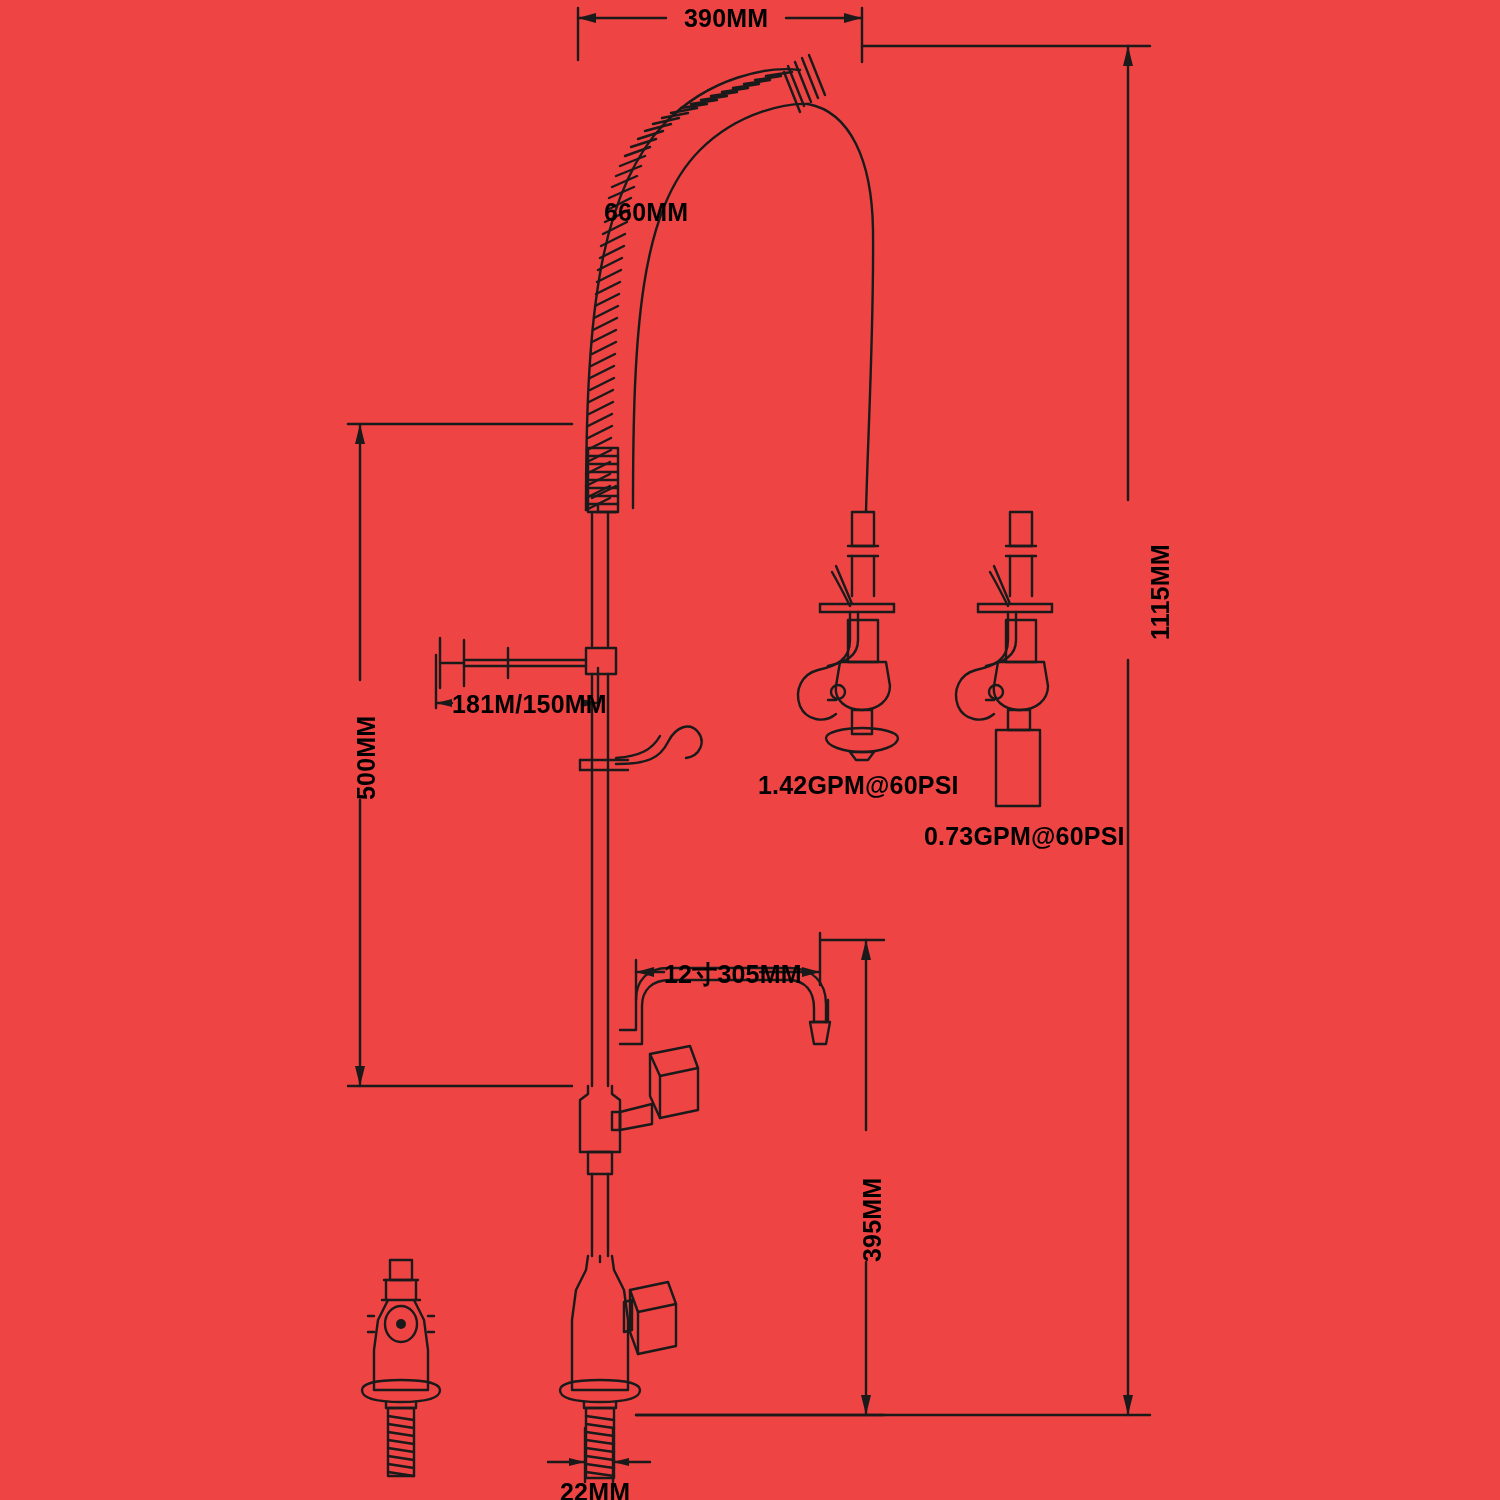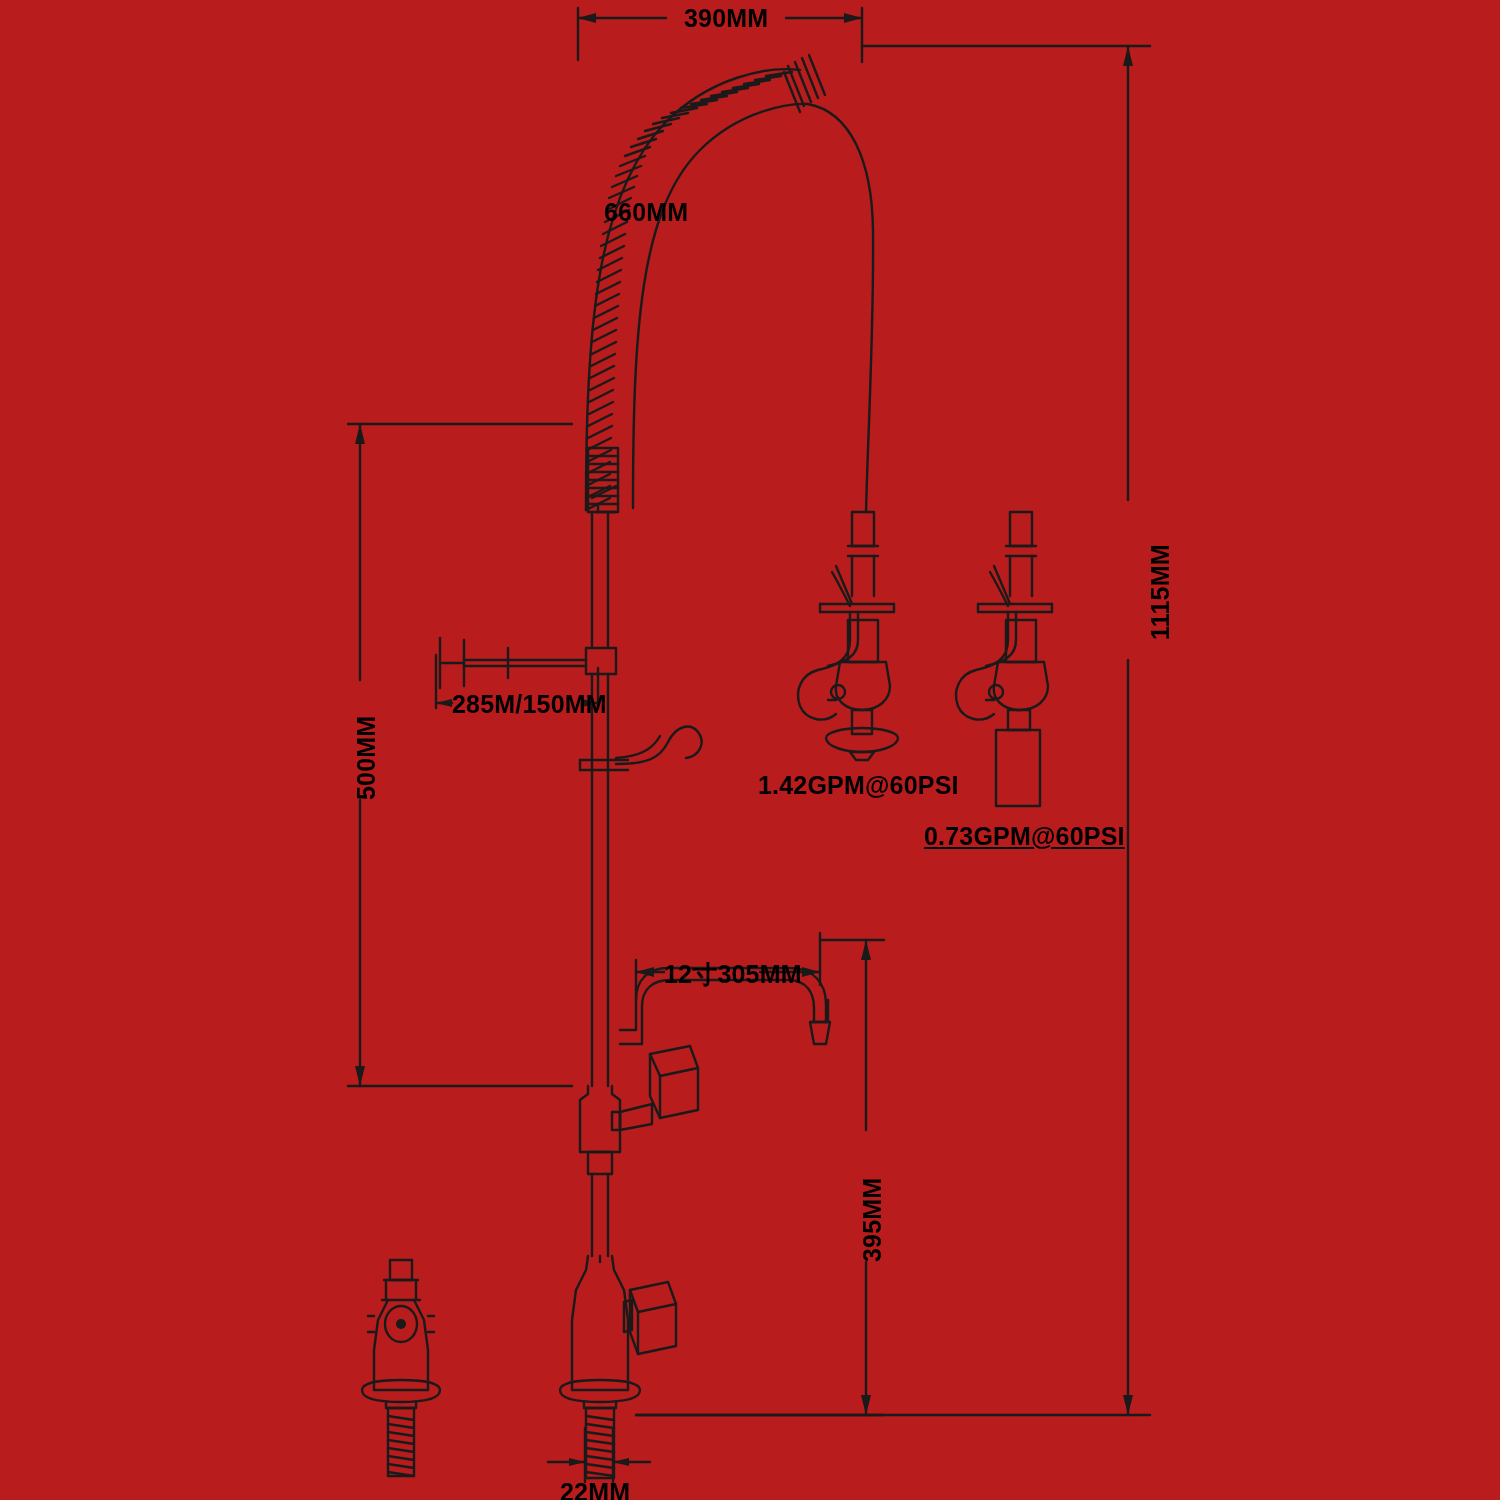--- a/index.html
+++ b/index.html
@@ -11,21 +11,21 @@
     width: 1500px;
     height: 1500px;
     font-family: "Liberation Sans", sans-serif;
     color: #000000;
     overflow: hidden;
   }
   #sheet {
     position: relative;
     width: 1500px;
     height: 1500px;
-    background: #b91c1c;
+    background: #ef4444;
   }
   svg.drawing {
     position: absolute;
     top: 0;
     left: 0;
     width: 1500px;
     height: 1500px;
   }
   .dim-label {
     position: absolute;
@@ -275,25 +275,25 @@
   </svg>
 
   <div class="dim-label" style="left:684px; top:4px;">390MM</div>
 
   <div class="dim-label" style="left:604px; top:198px;">660MM</div>
 
   <div class="dim-label vertical" style="left:1146px; top:640px;">1115MM</div>
 
   <div class="dim-label vertical" style="left:352px; top:800px;">500MM</div>
 
-  <div class="dim-label" style="left:452px; top:690px;">285M/150MM</div>
+  <div class="dim-label" style="left:452px; top:690px;">181M/150MM</div>
 
   <div class="dim-label" style="left:664px; top:958px;">12寸305MM</div>
 
   <div class="dim-label vertical" style="left:858px; top:1262px;">395MM</div>
 
   <div class="dim-label" style="left:560px; top:1478px;">22MM</div>
 
   <div class="dim-label" style="left:758px; top:771px;">1.42GPM@60PSI</div>
 
-  <div class="dim-label" style="left:924px; top:822px;text-decoration:underline;">0.73GPM@60PSI</div>
+  <div class="dim-label" style="left:924px; top:822px;">0.73GPM@60PSI</div>
 
 </div>
 
 </body></html>

